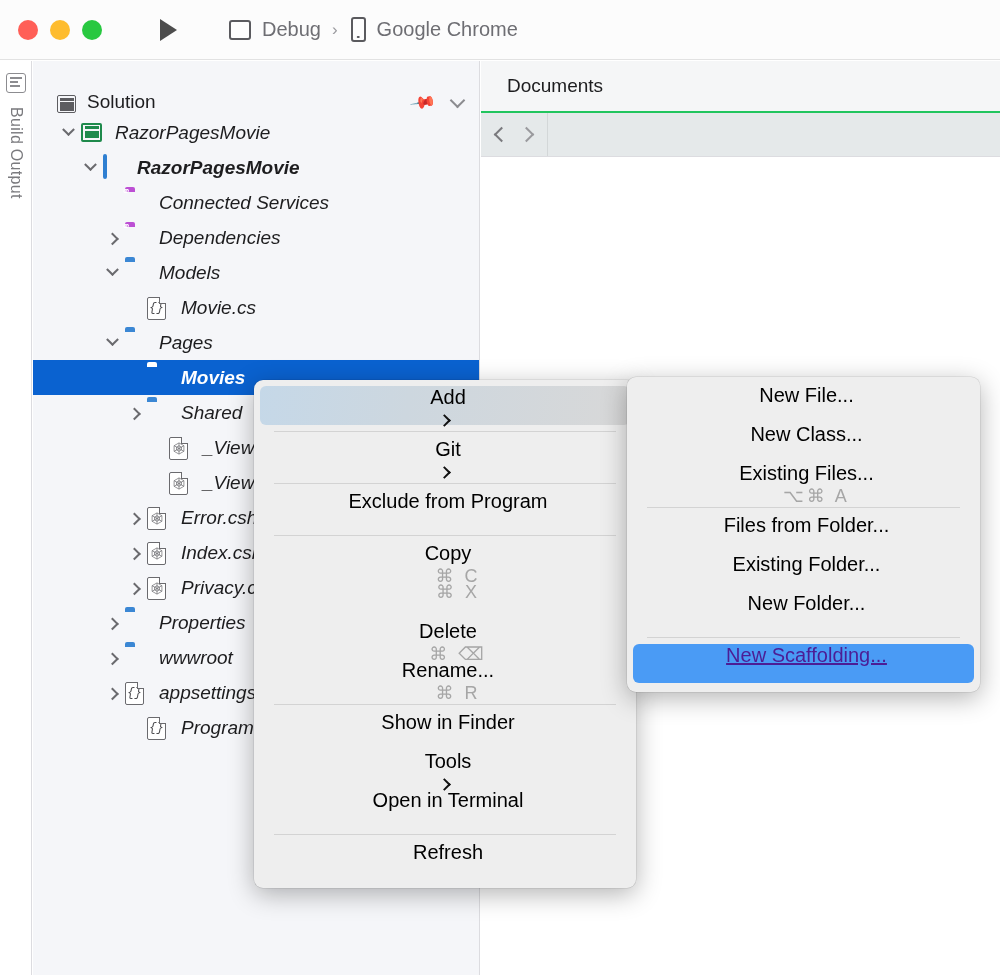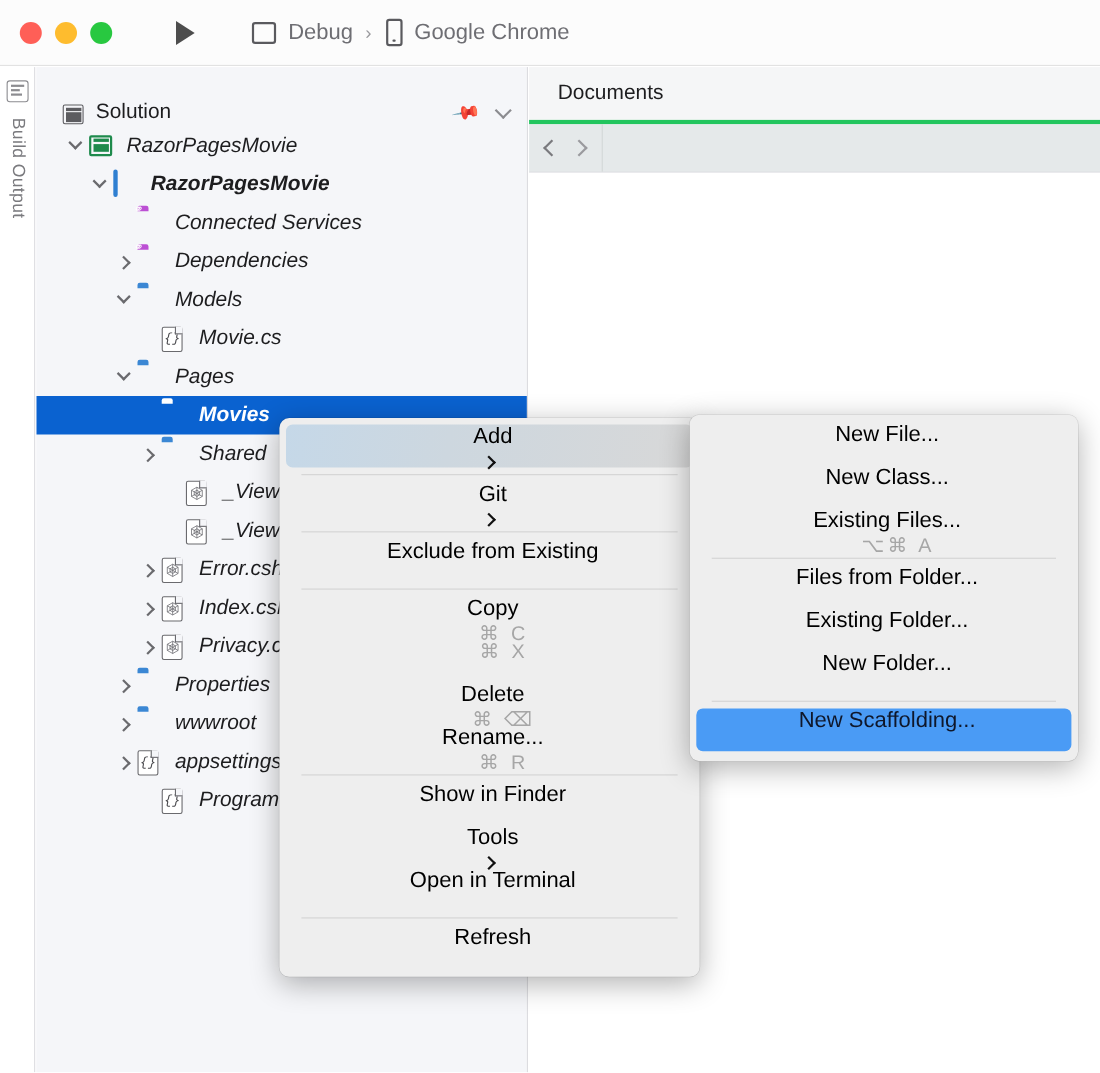--- a/index.html
+++ b/index.html
@@ -219,21 +219,21 @@
   #documents-pane {
     position: absolute; left: 481px; top: 61px;
     width: 519px; height: 914px;
     background: #ffffff;
   }
   #documents-header {
     height: 52px; width: 100%;
     background: #f5f6f7;
     display: flex; align-items: center;
     padding-left: 26px;
-    border-bottom: 4px solid #22c55e;
+    border-bottom: 2px solid #22c55e;
   }
   #documents-title { font-size: 19px; color: #1d1d1f; }
   #documents-navbar {
     height: 44px; width: 100%;
     background: #e5e9ea;
     display: flex; align-items: stretch;
     border-bottom: 1px solid #dcdce0;
   }
   #nav-buttons {
     width: 67px; flex: none;
@@ -292,21 +292,21 @@
     position: absolute; left: 627px; top: 377px;
     width: 353px;
     background: #eeeeee;
     border-radius: 9px;
     box-shadow: 0 6px 26px rgba(0,0,0,0.30), 0 0 0 0.5px rgba(0,0,0,0.13);
     padding: 7px 0 9px 0;
     overflow: hidden;
     z-index: 40;
   }
   #submenu .menu-item.selected {
-    background: #4a9bf5; color: #0f172a;
+    background: #4a9bf5; color: #4c1d95; text-decoration: underline;
   }
 </style>
 </head>
 <body>
 
 <div id="app">
 
   <div id="titlebar">
     <div class="traffic">
       <span class="light red"></span>
@@ -589,21 +589,21 @@
         <span class="menu-label">Add</span>
         <span class="submenu-arrow"></span>
       </div>
       <div class="menu-sep"></div>
       <div class="menu-item">
         <span class="menu-label">Git</span>
         <span class="submenu-arrow"></span>
       </div>
       <div class="menu-sep"></div>
       <div class="menu-item">
-        <span class="menu-label">Exclude from Existing</span>
+        <span class="menu-label">Exclude from Program</span>
       </div>
       <div class="menu-sep"></div>
       <div class="menu-item">
         <span class="menu-label">Copy</span>
         <span class="menu-shortcut">⌘ C</span>
       </div>
       <div class="menu-item">
         <span class="menu-shortcut">⌘ X</span>
       </div>
       <div class="menu-item">

